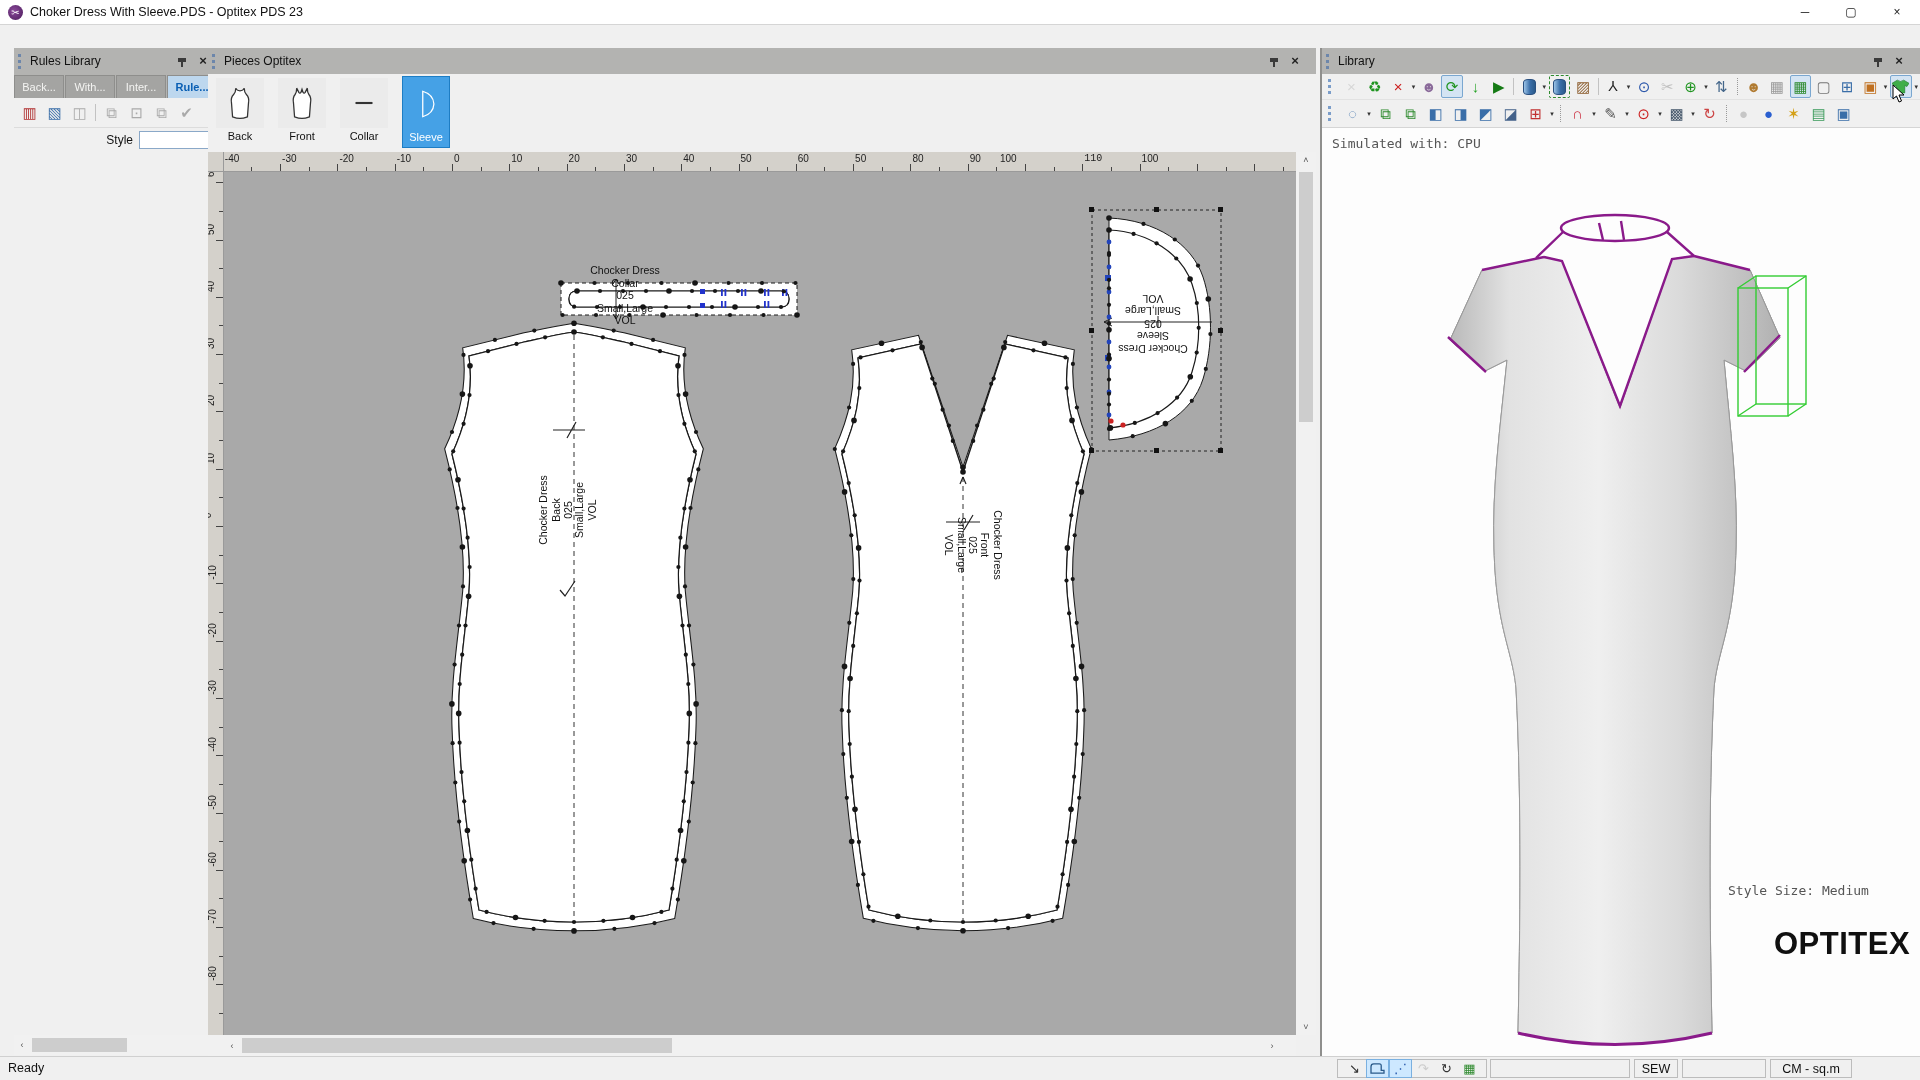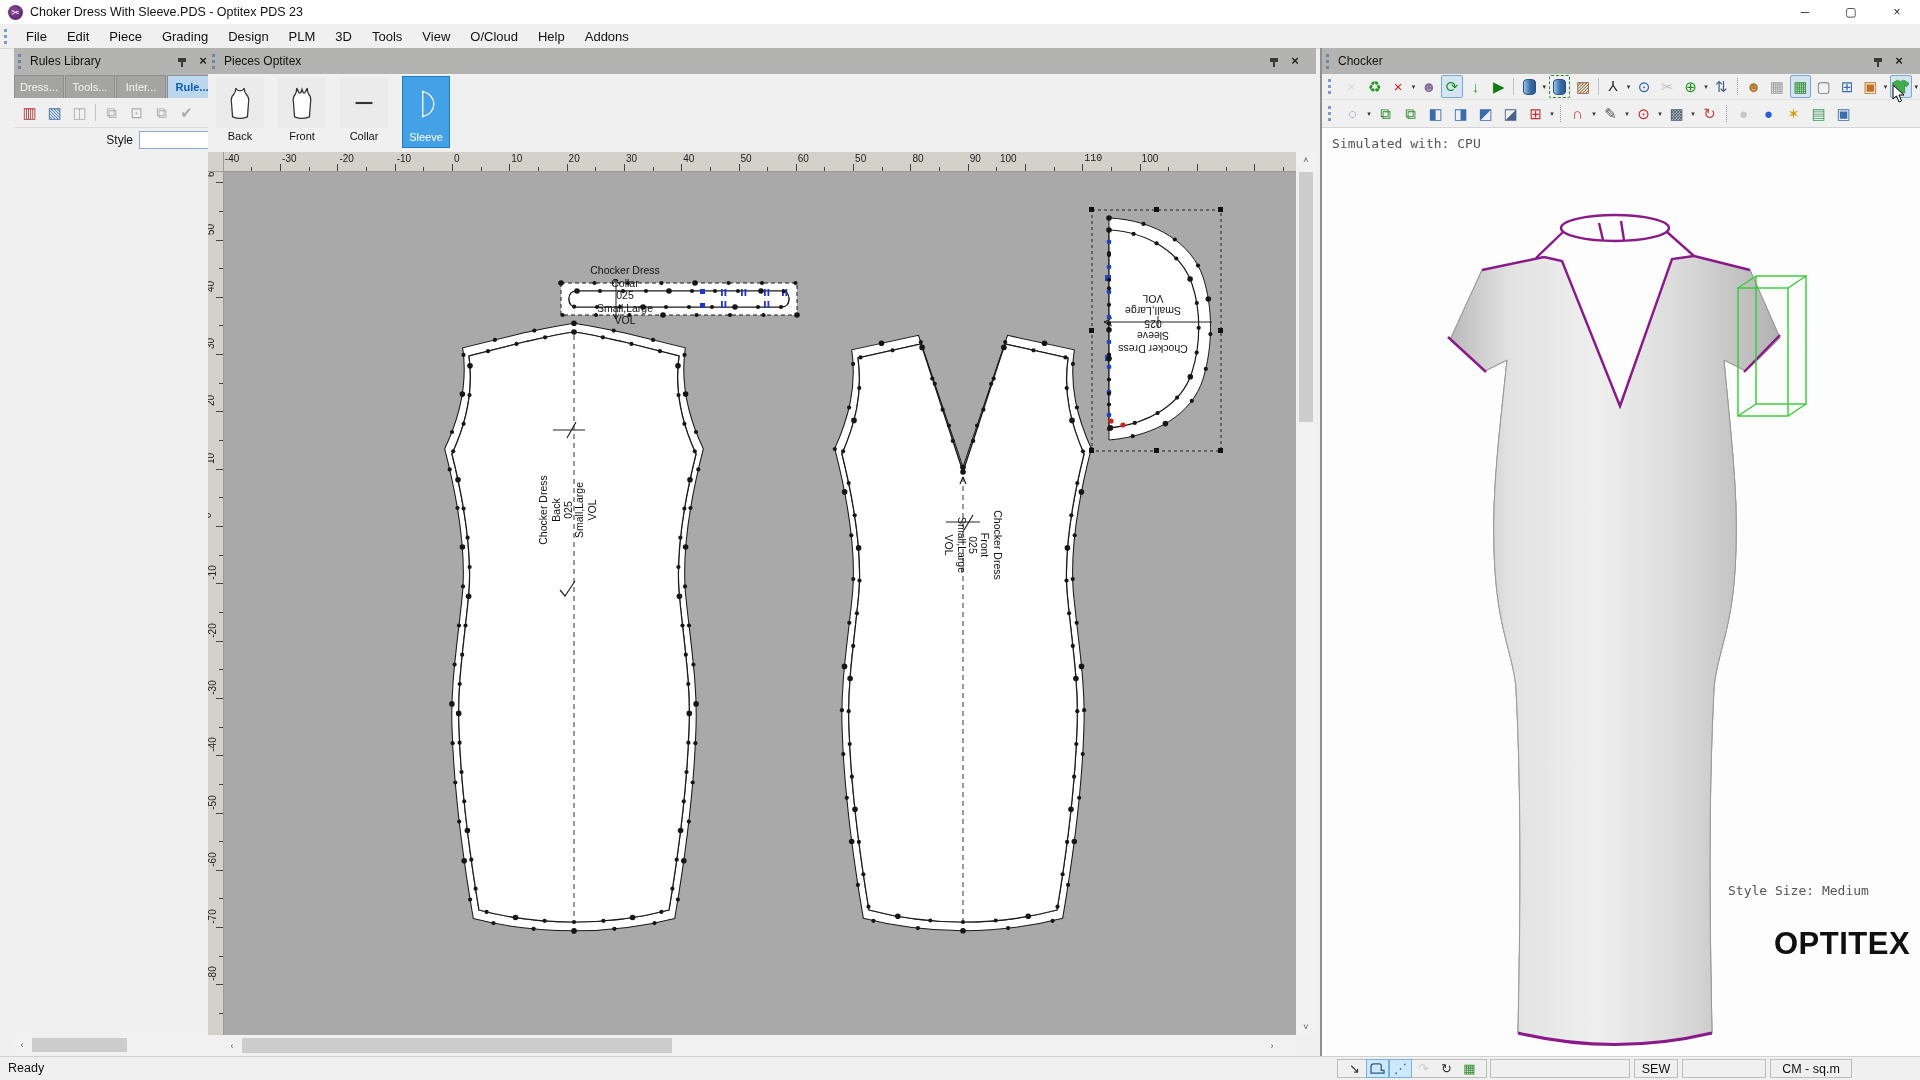--- a/index.html
+++ b/index.html
@@ -91,46 +91,31 @@
   <div id="titlebar">
     <div id="app-icon">✂</div>
     <div id="title-text">Choker Dress With Sleeve.PDS - Optitex PDS 23</div>
     <div id="win-btns">
         <span class="winbtn">─</span>
         <span class="winbtn">▢</span>
         <span class="winbtn">×</span>
       </div>
   </div>
 
-  <div id="menubar">
-    <span class="grip"></span>
-  <span class="menu-item">File</span>
-      <span class="menu-item">Edit</span>
-      <span class="menu-item">Piece</span>
-      <span class="menu-item">Grading</span>
-      <span class="menu-item">Design</span>
-      <span class="menu-item">PLM</span>
-      <span class="menu-item">3D</span>
-      <span class="menu-item">Tools</span>
-      <span class="menu-item">View</span>
-      <span class="menu-item">O/Cloud</span>
-      <span class="menu-item">Help</span>
-      <span class="menu-item">Addons</span>
-    </div>
 
   <div class="panel" id="rules-panel">
     <div class="phead">
       <span class="grip"></span>
       <span>Rules Library</span>
       <span class="pin-icon" style="right:32px;"></span>
       <span class="close-x" style="right:10px;top:6px;">×</span>
     </div>
     <div id="rules-tabs">
-        <span class="rtab">Dress...</span>
-        <span class="rtab">Tools...</span>
+        <span class="rtab">Back...</span>
+        <span class="rtab">With...</span>
         <span class="rtab">Inter...</span>
         <span class="rtab active">Rule...</span>
       </div>
     <div id="rules-toolbar">
         <span class="tbi">
           <span class="glyph" style="color: rgb(176, 48, 48);">▥</span>
         </span>
         <span class="tbi">
           <span class="glyph" style="color: rgb(58, 110, 168);">▧</span>
         </span>
@@ -728,21 +713,21 @@
     <div class="sbar" style="left:0;top:987px;width:1088px;height:21px;">
       <span class="sarrow" style="left:16px;top:0;width:16px;height:21px;">‹</span>
       <span class="sthumb" style="left:34px;top:3px;width:430px;height:15px;"></span>
       <span class="sarrow" style="left:1056px;top:0;width:16px;height:21px;">›</span>
     </div>
   </div>
 
   <div class="panel" id="right-panel">
     <div class="phead">
       <span class="grip"></span>
-      <span>Chocker</span>
+      <span>Library</span>
       <span class="pin-icon" style="right:36px;"></span>
       <span class="close-x" style="right:14px;top:6px;">×</span>
     </div>
     <div id="tb3d-1">
         <span class="grip"></span>
         <span class="tbi dis">
           <span class="glyph" style="color: rgb(185, 185, 185);">×</span>
         </span>
         <span class="tbi">
           <span class="glyph" style="color: rgb(31, 148, 32);">♻</span>

